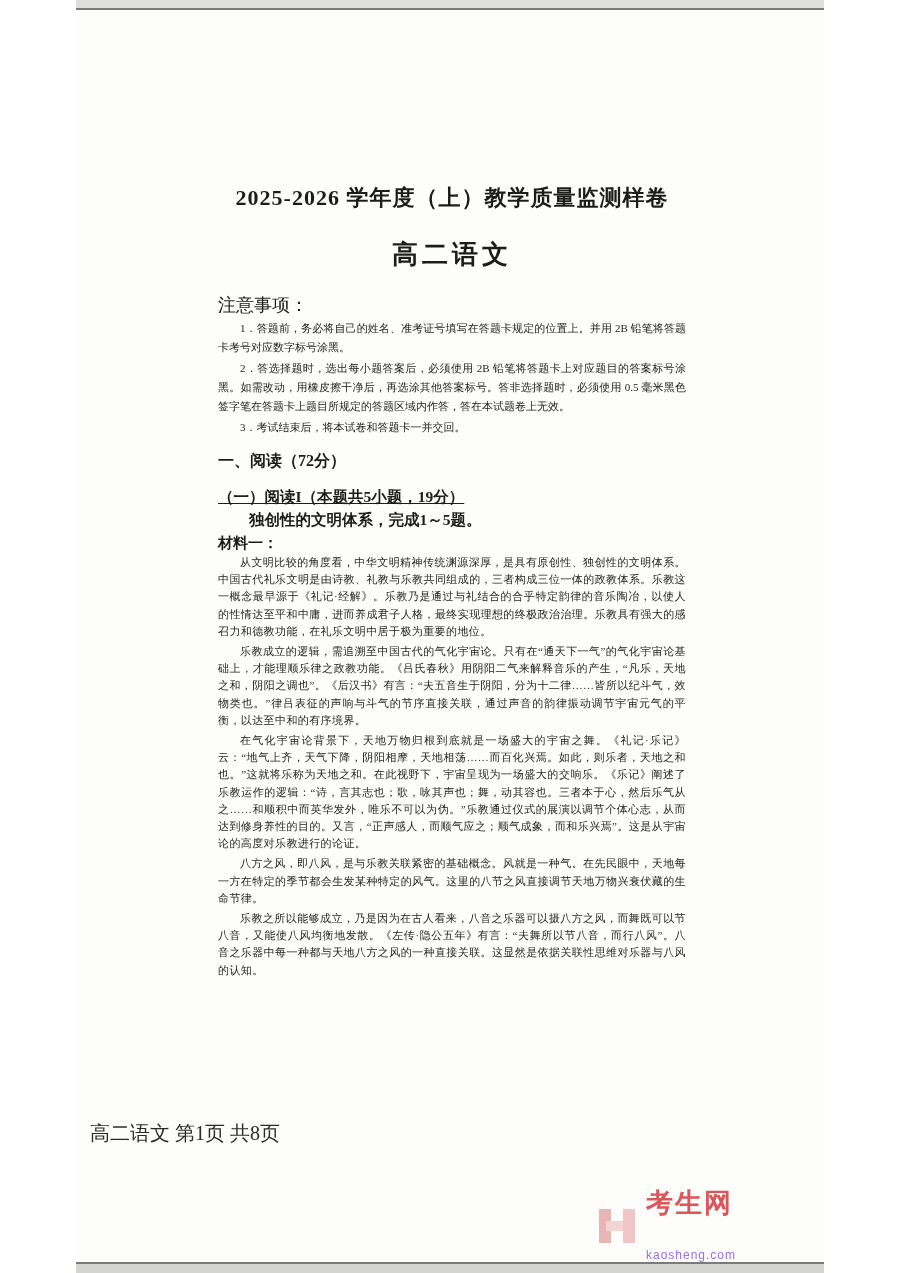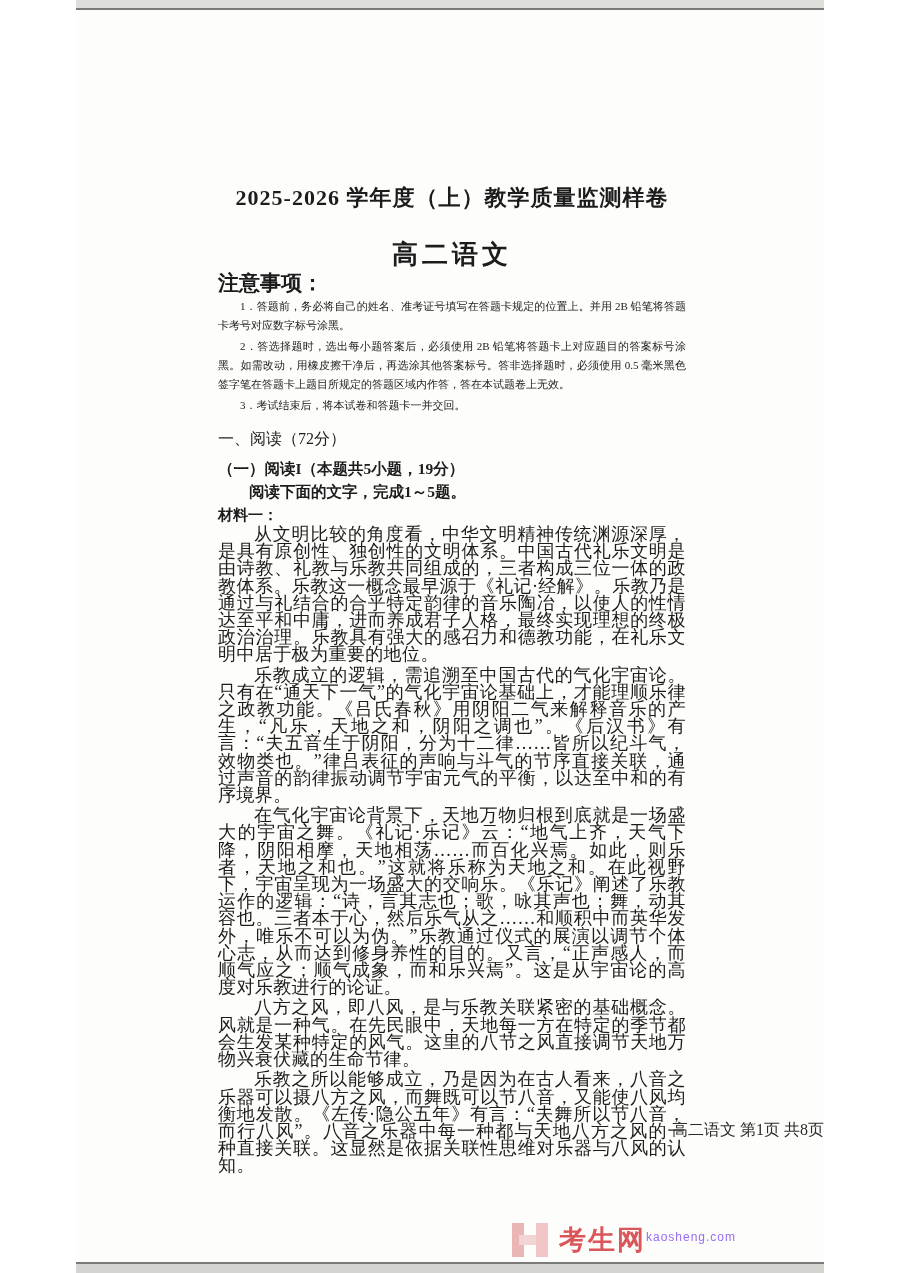--- a/index.html
+++ b/index.html
@@ -30,68 +30,70 @@
     letter-spacing:1px;
   }
   .subtitle {
     margin-top:24px;
     text-align:center;
     font-size:26px;
     font-weight:bold;
     letter-spacing:4px;
   }
   .notice-heading {
-    font-size:21px;
-    font-weight:bold;
+    margin-top:22px;
+    font-size:18px;
+    font-weight:normal;
     line-height:23px;
   }
   .notice-item {
     font-size:11px;
     line-height:19px;
     text-align:justify;
     text-indent:2em;
     margin:2px 0;
   }
   .section-heading {
     margin-top:12px;
     font-size:16px;
-    font-weight:normal;
+    font-weight:bold;
     line-height:24px;
   }
   .part-heading {
-    margin-top:6px;
+    margin-top:12px;
     font-size:15.5px;
     font-weight:bold;
     line-height:23px;
+    text-decoration:underline;
   }
   .instruction {
     font-size:15.5px;
     font-weight:bold;
     line-height:23px;
     text-indent:2em;
   }
   .material-label {
     font-size:15px;
     font-weight:bold;
     line-height:21px;
     margin-top:2px;
   }
   .body-para {
-    font-size:18px;
+    font-size:11px;
     line-height:17.2px;
     text-align:justify;
     text-indent:2em;
     margin:0 0 3px 0;
     letter-spacing:0.4px;
   }
   .footer {
     position:absolute;
-    top:1120px; left:0; width:100%;
-    text-align:right;
-    font-size:16px;
+    top:1120px; left:14px; width:100%;
+    text-align:left;
+    font-size:20px;
     color:#2a2a2a;
   }
   .watermark {
     position:absolute;
     right:88px; bottom:12px;
     display:flex; align-items:center; gap:8px;
     opacity:0.9;
   }
   .wm-logo {
     position:relative;
@@ -100,21 +102,21 @@
   .wm-logo .bar-l, .wm-logo .bar-r {
     position:absolute; top:4px; width:12px; height:34px;
     background:#eec0c0;
   }
   .wm-logo .bar-l { left:3px; background:#e9aeae; }
   .wm-logo .bar-r { right:3px; }
   .wm-logo .bar-m {
     position:absolute; left:10px; top:16px; width:24px; height:10px;
     background:#f3d0d0;
   }
-  .wm-text-wrap { display:flex; flex-direction:row; line-height:1; }
+  .wm-text-wrap { display:flex; flex-direction:column; line-height:1;gap:28px; }
   .wm-brand {
     font-size:27px;
     font-weight:bold;
     color:#d6454a;
     font-family:"Liberation Sans","DejaVu Sans",sans-serif;
     letter-spacing:2px;
   }
   .wm-domain {
     margin-top:4px;
     font-size:12px;
@@ -136,21 +138,21 @@
     <div class="title">2025-2026 学年度（上）教学质量监测样卷</div>
     <div class="subtitle">高二语文</div>
 
     <div class="notice-heading">注意事项：</div>
     <div class="notice-item">1．答题前，务必将自己的姓名、准考证号填写在答题卡规定的位置上。并用 2B 铅笔将答题卡考号对应数字标号涂黑。</div>
     <div class="notice-item">2．答选择题时，选出每小题答案后，必须使用 2B 铅笔将答题卡上对应题目的答案标号涂黑。如需改动，用橡皮擦干净后，再选涂其他答案标号。答非选择题时，必须使用 0.5 毫米黑色签字笔在答题卡上题目所规定的答题区域内作答，答在本试题卷上无效。</div>
     <div class="notice-item">3．考试结束后，将本试卷和答题卡一并交回。</div>
 
     <div class="section-heading">一、阅读（72分）</div>
     <div class="part-heading">（一）阅读I（本题共5小题，19分）</div>
-    <div class="instruction">阅读下面的文字，完成1～5题。</div>
+    <div class="instruction">独创性的文明体系，完成1～5题。</div>
     <div class="material-label">材料一：</div>
 
     <p class="body-para">从文明比较的角度看，中华文明精神传统渊源深厚，是具有原创性、独创性的文明体系。中国古代礼乐文明是由诗教、礼教与乐教共同组成的，三者构成三位一体的政教体系。乐教这一概念最早源于《礼记·经解》。乐教乃是通过与礼结合的合乎特定韵律的音乐陶冶，以使人的性情达至平和中庸，进而养成君子人格，最终实现理想的终极政治治理。乐教具有强大的感召力和德教功能，在礼乐文明中居于极为重要的地位。</p>
     <p class="body-para">乐教成立的逻辑，需追溯至中国古代的气化宇宙论。只有在“通天下一气”的气化宇宙论基础上，才能理顺乐律之政教功能。《吕氏春秋》用阴阳二气来解释音乐的产生，“凡乐，天地之和，阴阳之调也”。《后汉书》有言：“夫五音生于阴阳，分为十二律……皆所以纪斗气，效物类也。”律吕表征的声响与斗气的节序直接关联，通过声音的韵律振动调节宇宙元气的平衡，以达至中和的有序境界。</p>
     <p class="body-para">在气化宇宙论背景下，天地万物归根到底就是一场盛大的宇宙之舞。《礼记·乐记》云：“地气上齐，天气下降，阴阳相摩，天地相荡……而百化兴焉。如此，则乐者，天地之和也。”这就将乐称为天地之和。在此视野下，宇宙呈现为一场盛大的交响乐。《乐记》阐述了乐教运作的逻辑：“诗，言其志也；歌，咏其声也；舞，动其容也。三者本于心，然后乐气从之……和顺积中而英华发外，唯乐不可以为伪。”乐教通过仪式的展演以调节个体心志，从而达到修身养性的目的。又言，“正声感人，而顺气应之；顺气成象，而和乐兴焉”。这是从宇宙论的高度对乐教进行的论证。</p>
     <p class="body-para">八方之风，即八风，是与乐教关联紧密的基础概念。风就是一种气。在先民眼中，天地每一方在特定的季节都会生发某种特定的风气。这里的八节之风直接调节天地万物兴衰伏藏的生命节律。</p>
     <p class="body-para">乐教之所以能够成立，乃是因为在古人看来，八音之乐器可以摄八方之风，而舞既可以节八音，又能使八风均衡地发散。《左传·隐公五年》有言：“夫舞所以节八音，而行八风”。八音之乐器中每一种都与天地八方之风的一种直接关联。这显然是依据关联性思维对乐器与八风的认知。</p>
 
   </div>
 

